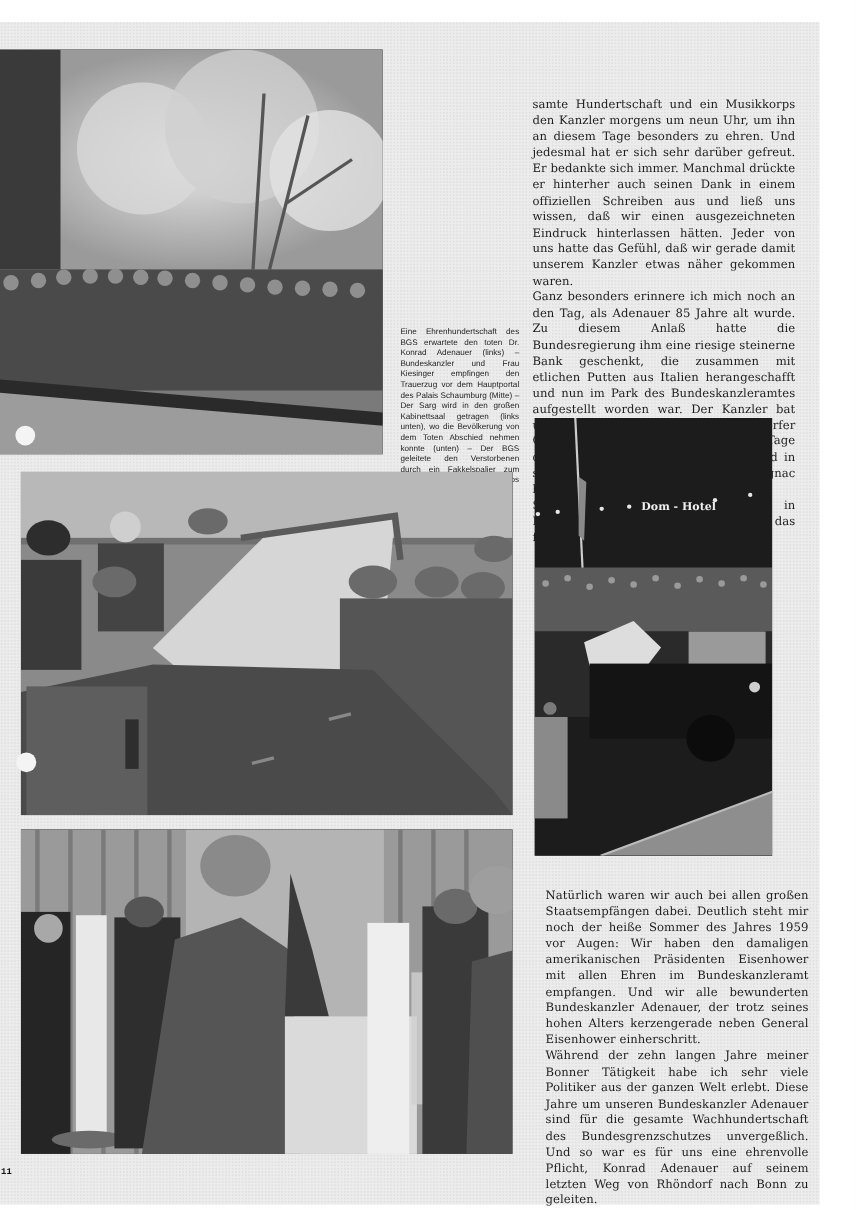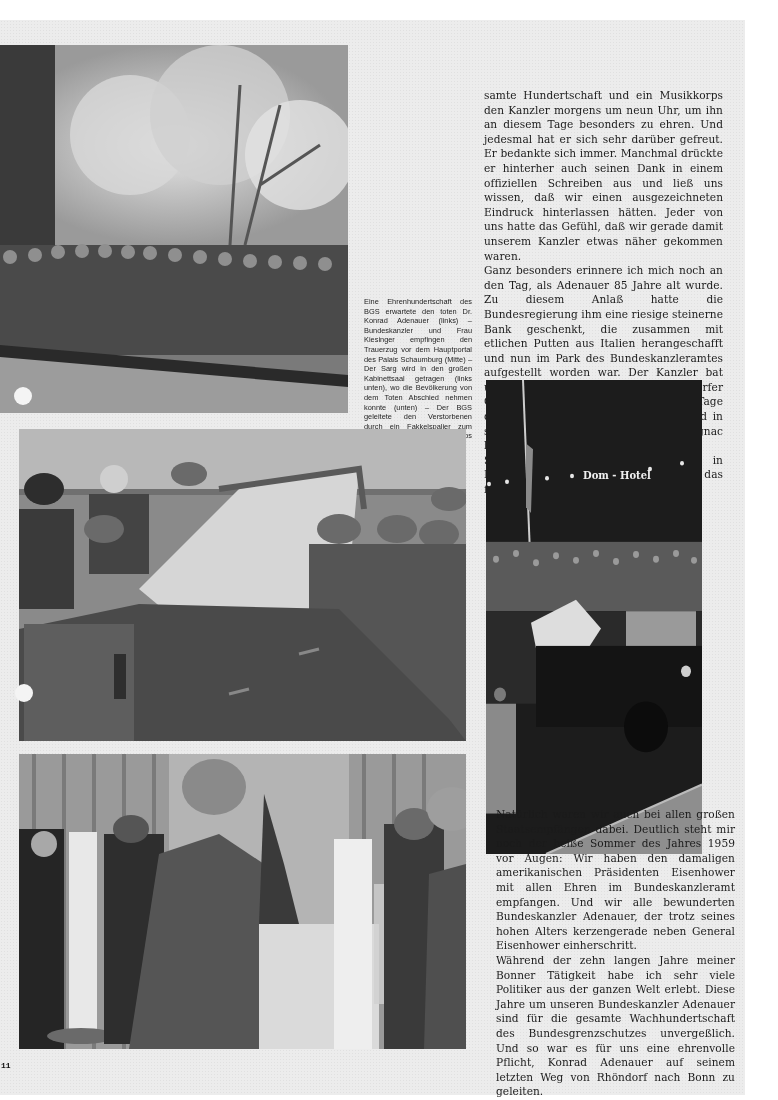--- a/index.html
+++ b/index.html
@@ -137,21 +137,21 @@
       <rect x="240" y="170" width="120" height="125" fill="#dadada"></rect>
       <rect x="315" y="85" width="38" height="210" fill="#eeeeee"></rect>
       <rect x="355" y="130" width="55" height="120" fill="#cfcfcf" opacity="0.8"></rect>
       <rect x="365" y="70" width="60" height="225" fill="#3a3a3a"></rect>
       <ellipse cx="395" cy="70" rx="20" ry="16" fill="#6a6a6a"></ellipse>
       <polygon points="410,120 447,110 447,295 405,295" fill="#4f4f4f"></polygon>
       <ellipse cx="433" cy="55" rx="25" ry="22" fill="#9e9e9e"></ellipse>
     </svg>
   </div>
 
-  <div class="photo" style="left:486px; top:360px; width:216px; height:474px;">
+  <div class="photo" style="left:486px; top:360px; width:216px; height:398px;">
     <svg viewBox="0 0 216 410" preserveAspectRatio="none">
       <rect width="216" height="410" fill="#1c1c1c"></rect>
       <line x1="37" y1="0" x2="44" y2="150" stroke="#cccccc" stroke-width="2"></line>
       <polygon points="40,55 47,60 45,115 40,110" fill="#8a8a8a"></polygon>
       <g fill="#e6e6e6">
         <circle cx="3" cy="90" r="2"></circle>
           <circle cx="21" cy="88" r="2"></circle>
           <circle cx="61" cy="85" r="2"></circle>
         <circle cx="86" cy="83" r="2"></circle>
           <circle cx="164" cy="77" r="2"></circle>

